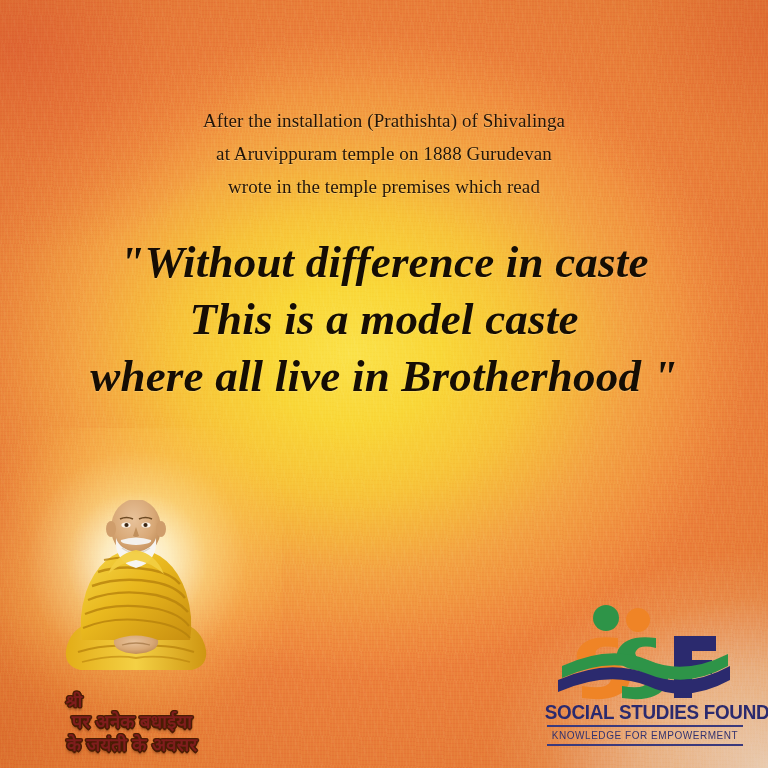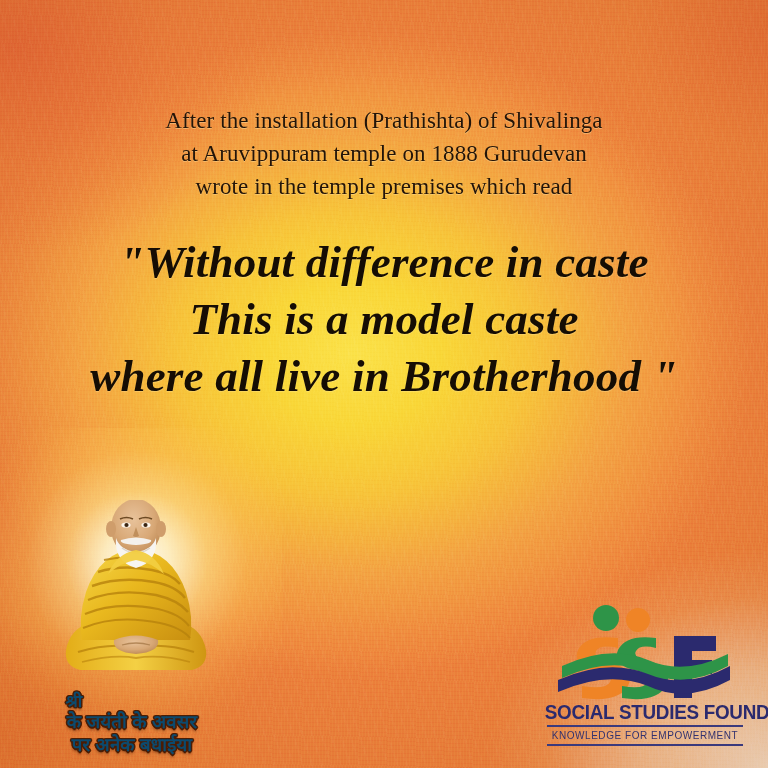--- a/index.html
+++ b/index.html
@@ -68,21 +68,21 @@
     position: absolute;
     inset: 0;
   }
   .intro {
     position: absolute;
     top: 104px;
     left: 0;
     right: 0;
     text-align: center;
     color: #231408;
-    font-size: 23px;
+    font-size: 19px;
     line-height: 33px;
     letter-spacing: 0.1px;
     white-space: pre-line;
     text-shadow: 0 1px 0 rgba(255,232,170,0.42);
   }
   .quote {
     position: absolute;
     top: 234px;
     left: 0;
     right: 0;
@@ -119,21 +119,21 @@
   .guru { position: absolute; left: 18px; top: 8px; }
 
   
   .hindi {
     position: absolute;
     left: 14px;
     bottom: 12px;
     width: 236px;
     text-align: center;
     font-family: "Liberation Sans", sans-serif;
-    color: #0c4a6e;
+    color: #7f1d1d;
   }
   .hindi-sri {
     font-size: 17px;
     font-weight: bold;
     line-height: 17px;
     margin-left: -116px;
     text-shadow:
       -1.4px 0 0 #4a1c04, 1.4px 0 0 #4a1c04, 0 -1.4px 0 #4a1c04, 0 1.4px 0 #4a1c04,
       -1px -1px 0 #4a1c04, 1px -1px 0 #4a1c04, -1px 1px 0 #4a1c04, 1px 1px 0 #4a1c04,
       0 2.5px 2.5px rgba(60,20,0,0.55);
@@ -281,22 +281,22 @@
         <path d="M69 40 Q84 35 99 40 Q101 44 84 45 Q67 44 69 40 Z" fill="#f4f1ec"></path>
         <path d="M64 38 Q62 62 84 68 Q106 62 104 38 Q100 50 84 52 Q68 50 64 38 Z" fill="#f7f5f1"></path>
         <path d="M70 48 Q84 58 98 48" fill="none" stroke="#dcd6cc" stroke-width="1.4"></path>
 
         <path d="M84 50 Q64 54 56 74 Q70 62 84 60 Q98 62 112 74 Q104 54 84 50 Z" fill="#f2cd40" opacity="0.95"></path>
       </svg>
     </div>
 
     <div class="hindi">
       <div class="hindi-sri">श्री</div>
+      <div class="hindi-sub">पर अनेक बधाईया</div>
       <div class="hindi-sub">के जयंती के अवसर</div>
-      <div class="hindi-sub">पर अनेक बधाईया</div>
     </div>
 
     <div class="logo">
       <svg class="logo-mark" width="178" height="96" viewBox="0 0 178 96">
 
         <circle cx="50" cy="14" r="13" fill="#2e9448"></circle>
         <circle cx="82" cy="16" r="12" fill="#ef8426"></circle>
 
         <path d="M62 34 Q30 30 22 46 Q16 60 38 66 Q58 70 54 78 Q50 86 26 82
                  L26 94 Q62 99 72 82 Q80 66 54 58 Q36 54 40 47 Q44 40 62 44 Z" fill="#ef8426"></path>

